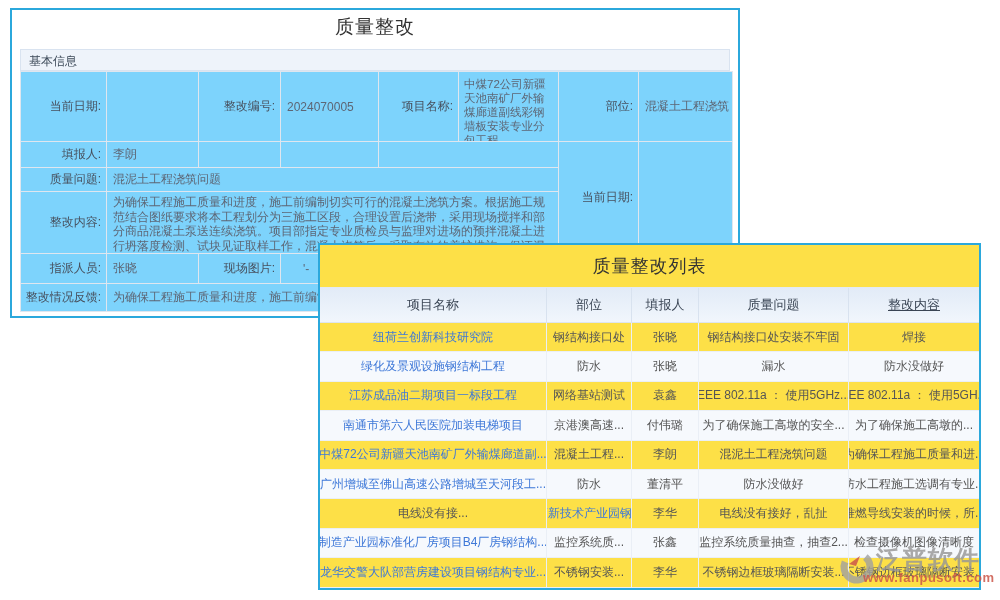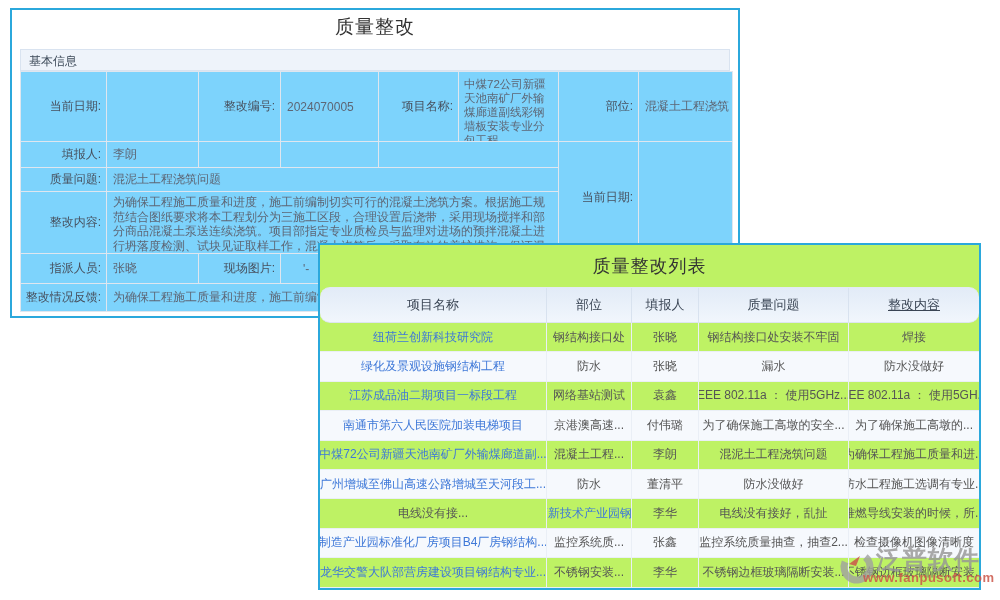--- a/index.html
+++ b/index.html
@@ -42,32 +42,31 @@
     white-space:normal;word-break:break-all;
   }
   .fvalue.paragraph{
     display:block;font-size:12px;line-height:14.5px;padding:3px 6px;
     white-space:normal;word-break:break-all;
   }
   .fvalue.nowrapclip{white-space:nowrap;}
   
   .list-window{
     position:absolute;left:318px;top:243px;width:659px;height:343px;
-    background:#bef264;border:2px solid #2BA8DC;z-index:2;
+    background:#fde047;border:2px solid #2BA8DC;z-index:2;
   }
   .list-title{
     height:42px;line-height:42px;text-align:center;
     font-size:18px;color:#333;letter-spacing:1px;
   }
   .list-header{
     display:grid;grid-template-columns:227px 85px 67px 150px 130px;
     height:36px;background:linear-gradient(180deg,#e2ebf7,#f1f6fc);
     border-top:1px solid #e3eaf3;border-bottom:1px solid #dde5f0;
     box-sizing:border-box;
-    border-radius:10px;
   }
   .hcell{
     display:flex;align-items:center;justify-content:center;
     font-size:13px;color:#3a4554;border-right:1px solid #d8e2ef;
     box-sizing:border-box;overflow:hidden;white-space:nowrap;
   }
   .hcell:last-child{border-right:none;text-decoration:underline;}
   .lrow{
     display:grid;grid-template-columns:227px 85px 67px 150px 130px;
     height:29.4px;box-sizing:border-box;

